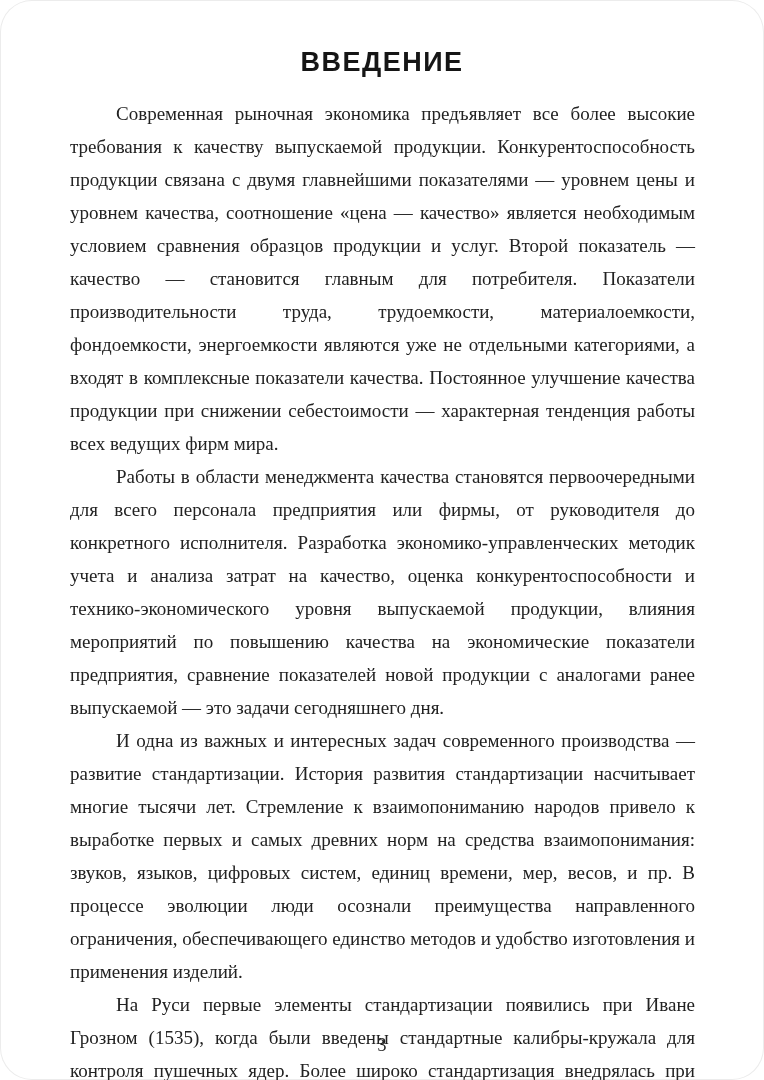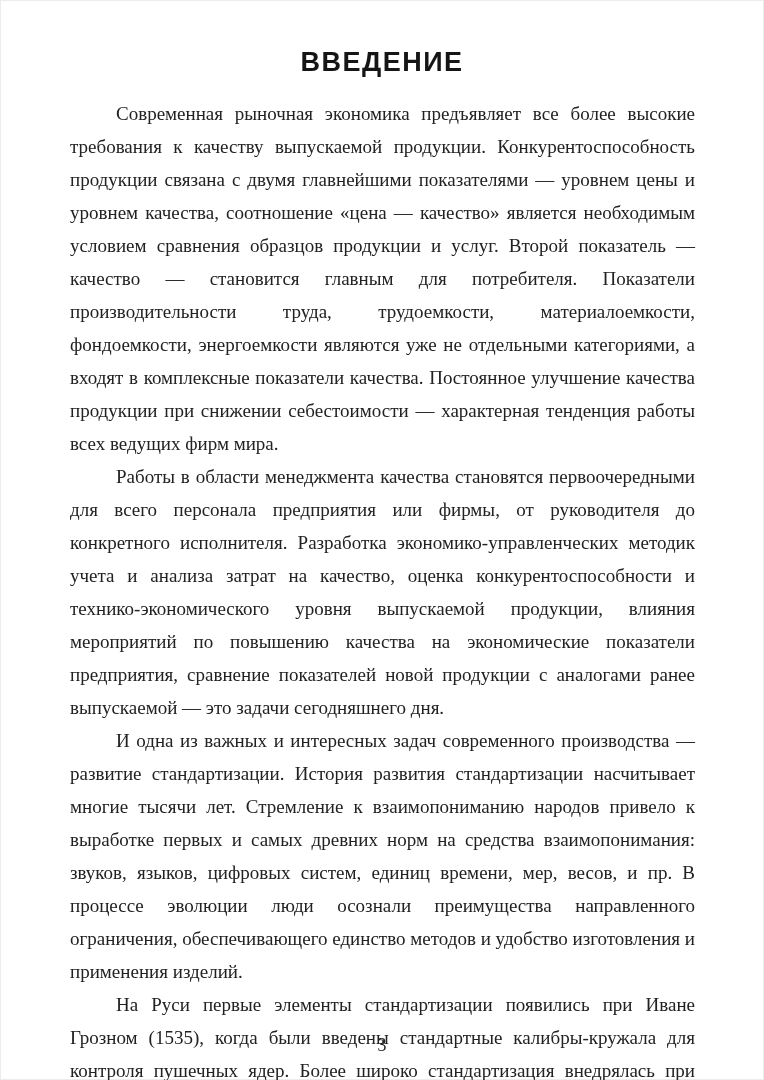--- a/index.html
+++ b/index.html
@@ -11,20 +11,21 @@
     position: relative;
     width: 764px;
     height: 1080px;
     margin: 0;
     background: #ffffff;
     box-sizing: border-box;
     box-shadow: inset 0 0 0 1px #ececec;
     font-family: "Liberation Serif", serif;
     color: #222222;
     overflow: hidden;
+    border-radius: 32px;
   }
   .title {
     margin: 0;
     padding-top: 47px;
     text-align: center;
     font-family: "Liberation Sans", sans-serif;
     font-weight: bold;
     font-size: 27px;
     letter-spacing: 1.5px;
     color: #151515;

